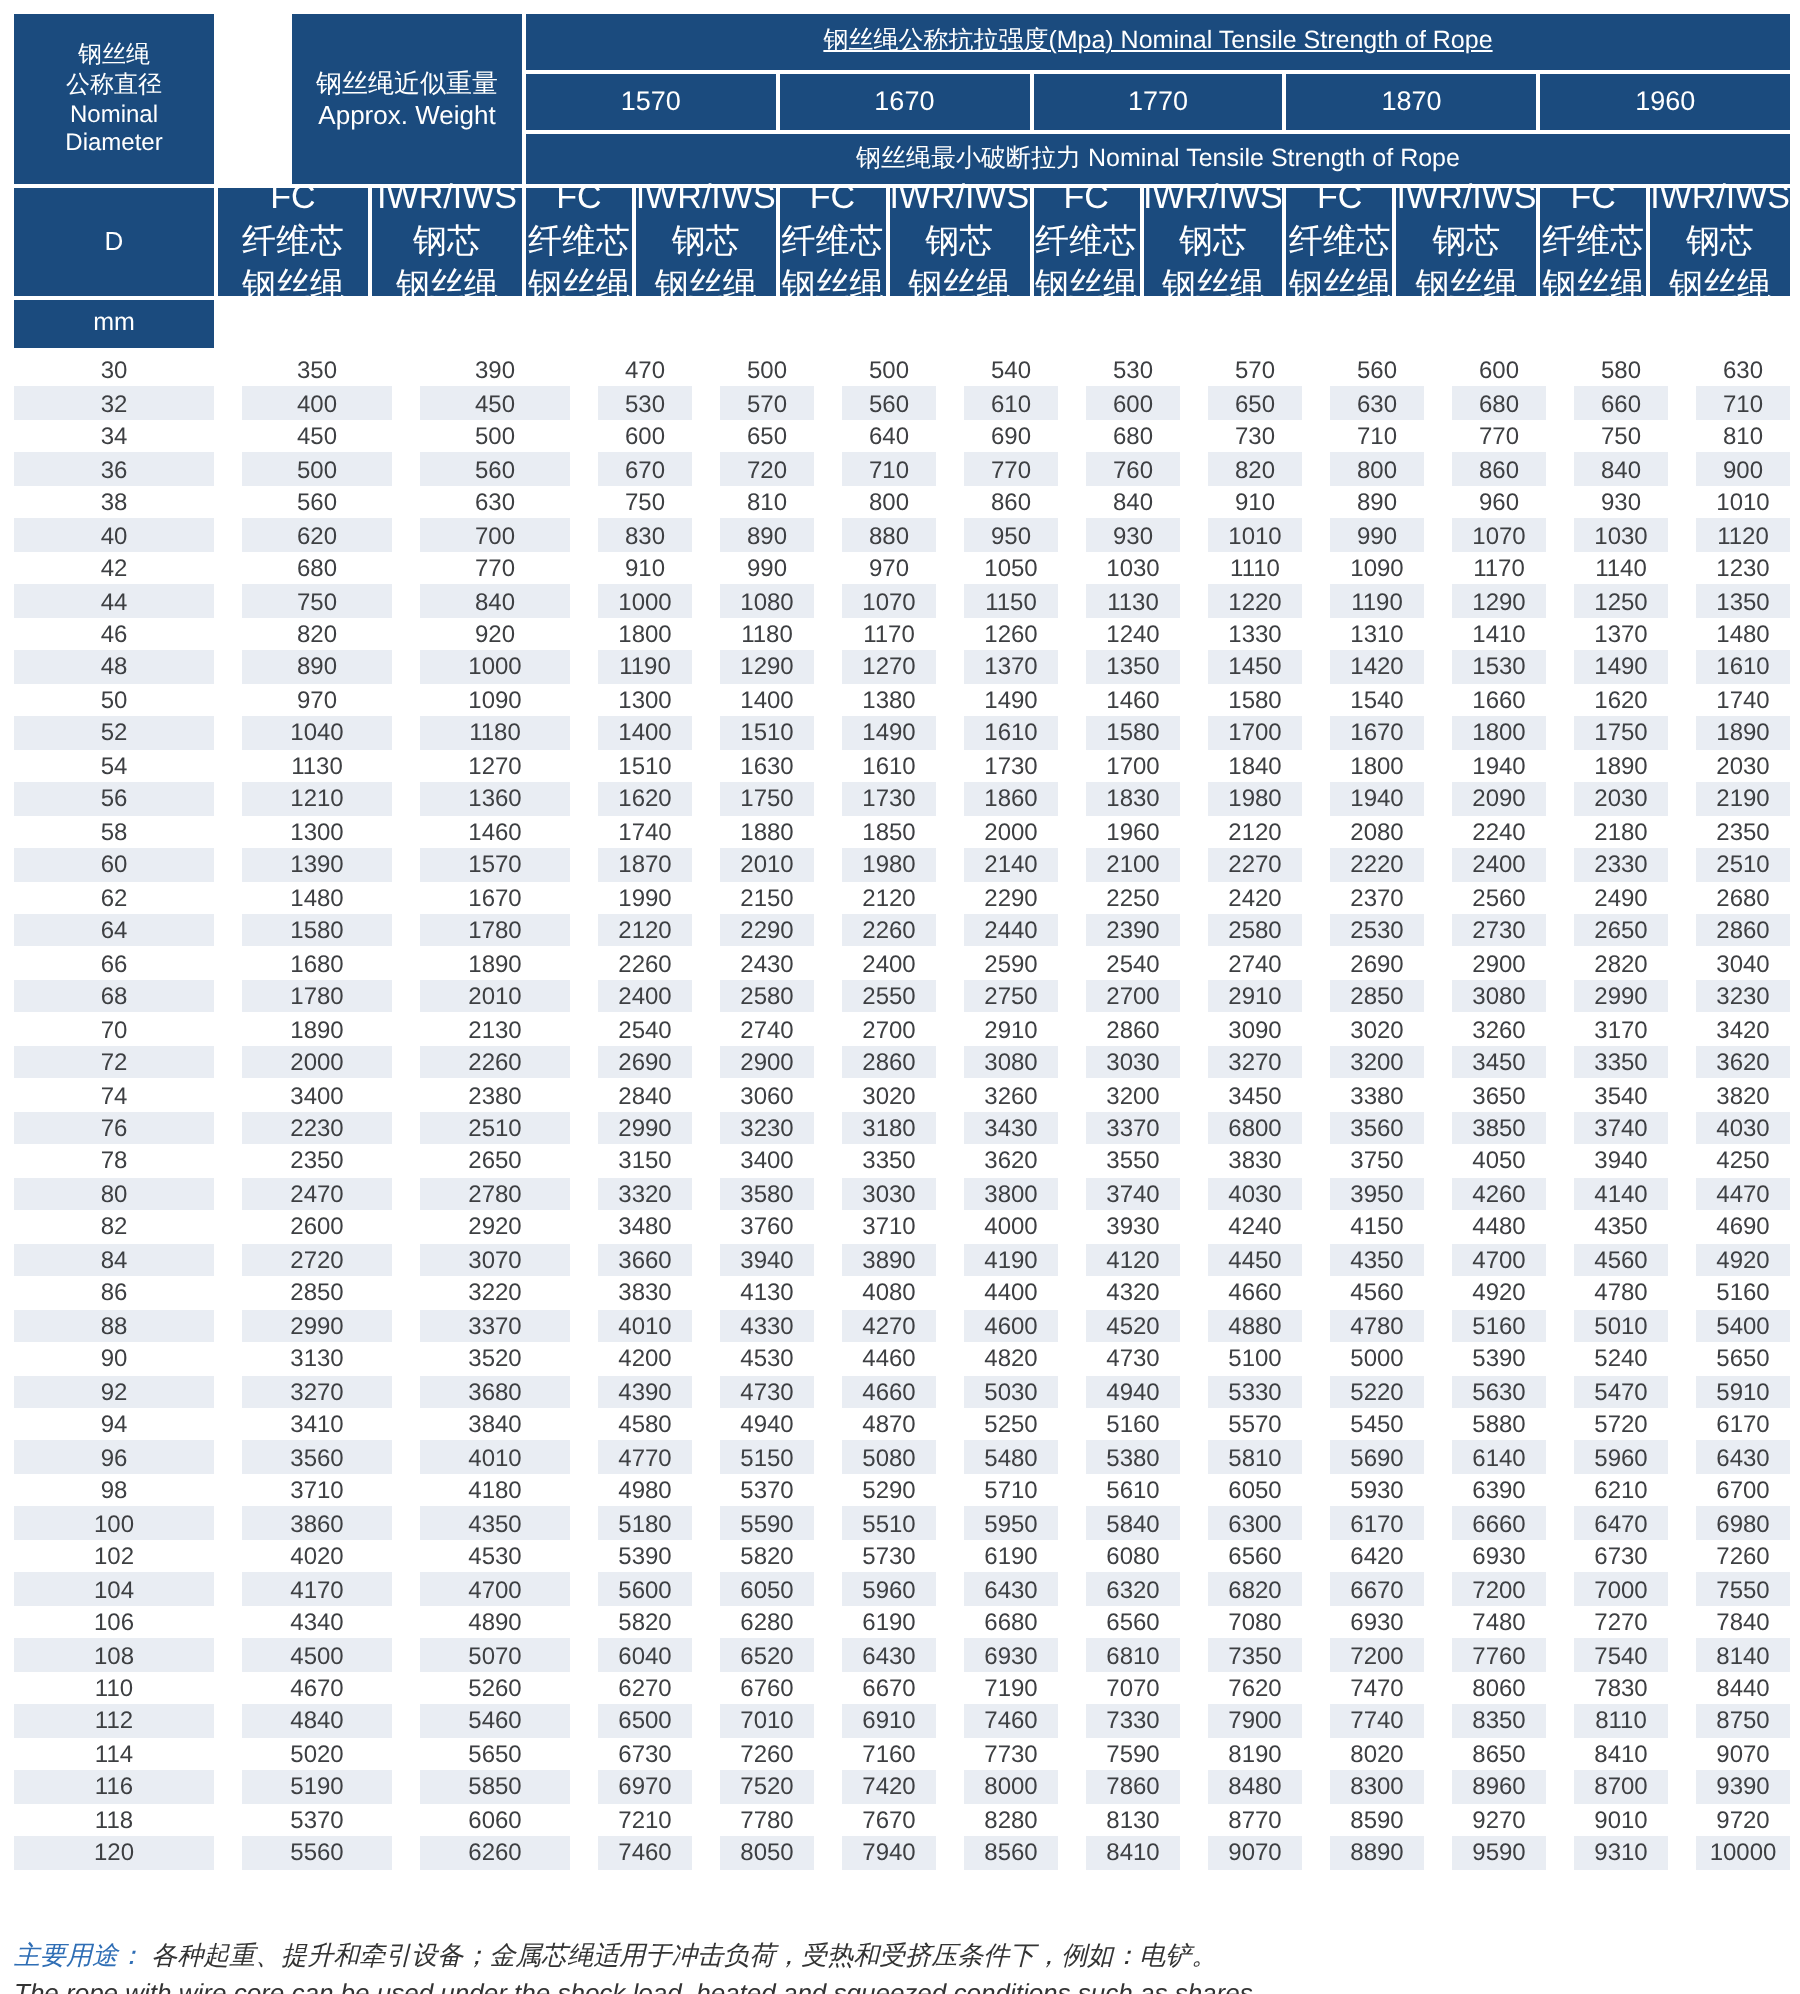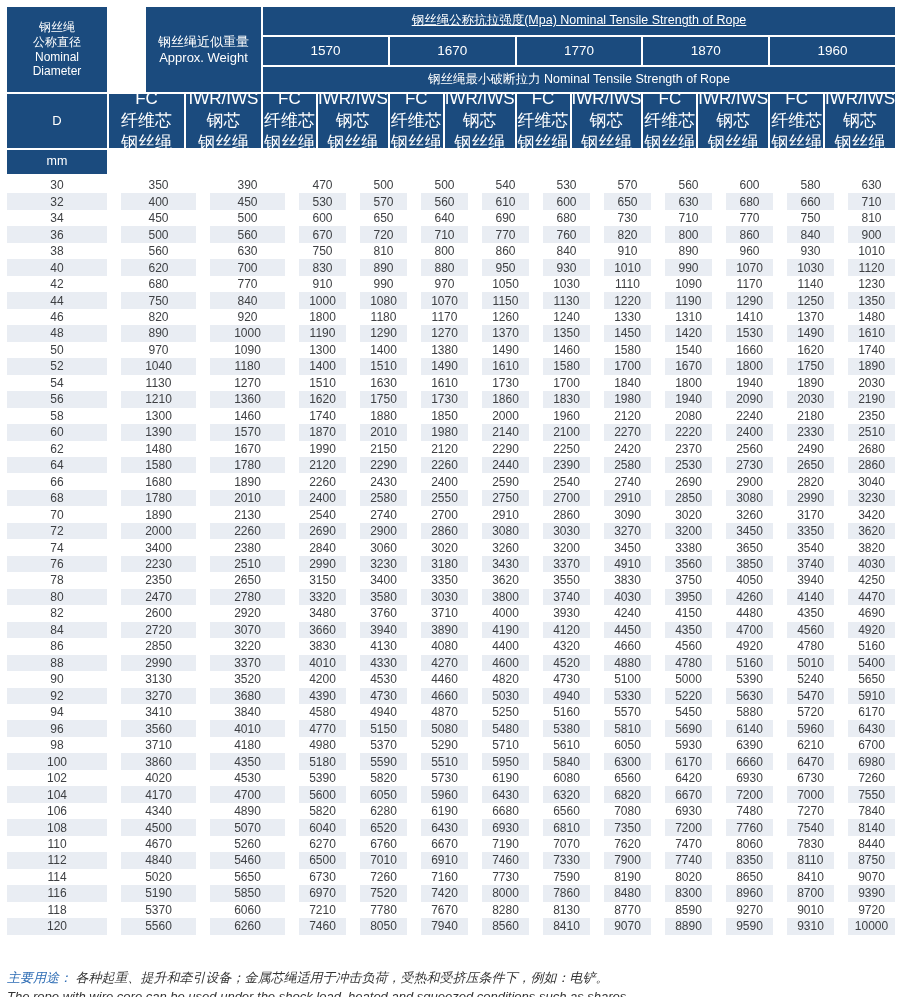--- a/index.html
+++ b/index.html
@@ -447,21 +447,21 @@
         </div>
         <div class="trow stripe">
           <div class="cell">76</div>
           <div class="cell">2230</div>
           <div class="cell">2510</div>
           <div class="cell">2990</div>
           <div class="cell">3230</div>
           <div class="cell">3180</div>
           <div class="cell">3430</div>
           <div class="cell">3370</div>
-          <div class="cell">4910</div>
+          <div class="cell">6800</div>
           <div class="cell">3560</div>
           <div class="cell">3850</div>
           <div class="cell">3740</div>
           <div class="cell">4030</div>
         </div>
         <div class="trow">
           <div class="cell">78</div>
           <div class="cell">2350</div>
           <div class="cell">2650</div>
           <div class="cell">3150</div>

